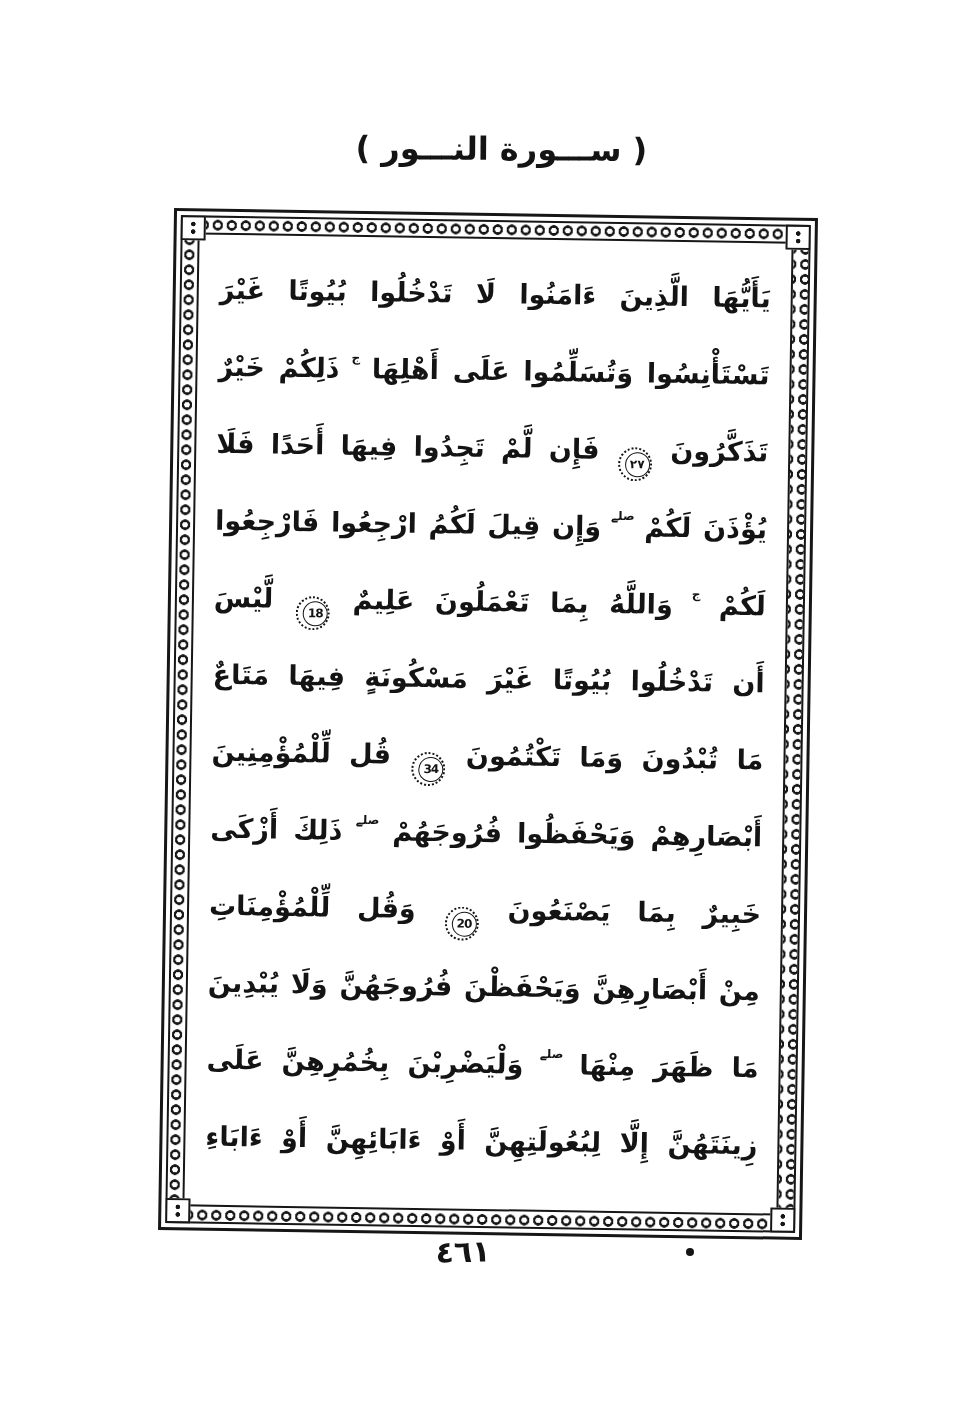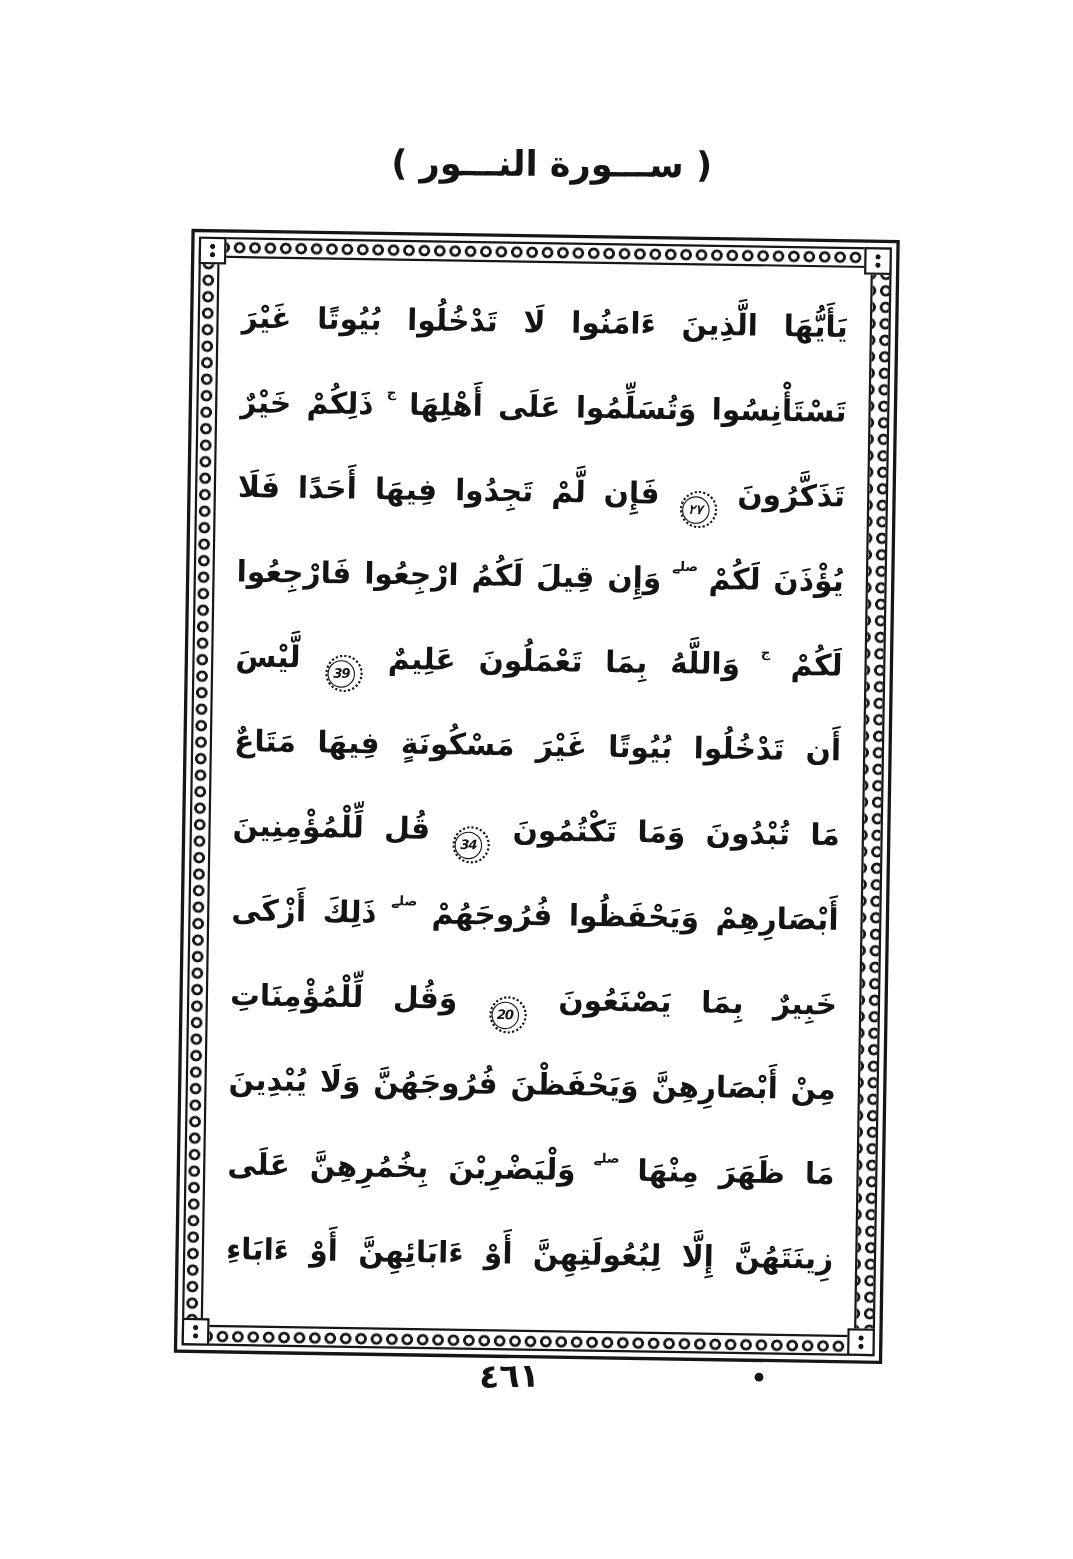--- a/index.html
+++ b/index.html
@@ -44,24 +44,24 @@
   
   .text-block{direction:rtl;}
   .qline{
     height:77px;line-height:77px;overflow:hidden;
     text-align:justify;text-align-last:justify;
     font-size:27px;font-weight:bold;word-spacing:2px;
     white-space:normal;
   }
   .seg{display:inline;}
   .medallion{
-    display:inline-flex;align-items:center;justify-content:flex-end;
+    display:inline-flex;align-items:center;justify-content:flex-start;
     width:34px;height:34px;box-sizing:border-box;
     border:2px dotted #141414;border-radius:50%;
-    vertical-align:-9px;margin:0 2px;font-style:italic;
+    vertical-align:-9px;margin:0 2px;
   }
   .mnum{
     display:flex;align-items:center;justify-content:center;
     width:25px;height:25px;box-sizing:border-box;
     border:1.5px solid #141414;border-radius:50%;
     font-size:12px;font-weight:bold;line-height:1;letter-spacing:-1px;
   }
   .waqf{
     display:inline-block;font-size:12px;font-weight:bold;
     vertical-align:16px;line-height:0;margin:0 -2px;
@@ -90,21 +90,21 @@
   <div class="frame-band">
     <div class="frame-inner">
       <div class="text-block" dir="rtl">
           <div class="qline"><span class="seg">يَأَيُّهَا الَّذِينَ ءَامَنُوا لَا تَدْخُلُوا بُيُوتًا غَيْرَ بُيُوتِكُمْ حَتَّى</span></div>
           <div class="qline"><span class="seg">تَسْتَأْنِسُوا وَتُسَلِّمُوا عَلَى أَهْلِهَا</span> <span class="waqf">ج</span> <span class="seg">ذَلِكُمْ خَيْرٌ لَّكُمْ لَعَلَّكُمْ</span></div>
           <div class="qline"><span class="seg">تَذَكَّرُونَ</span> <span class="medallion">
               <span class="mnum">٢٧</span>
             </span> <span class="seg">فَإِن لَّمْ تَجِدُوا فِيهَا أَحَدًا فَلَا تَدْخُلُوهَا حَتَّى</span></div>
           <div class="qline"><span class="seg">يُؤْذَنَ لَكُمْ</span> <span class="waqf">صلے</span> <span class="seg">وَإِن قِيلَ لَكُمُ ارْجِعُوا فَارْجِعُوا</span>  </div>
           <div class="qline"><span class="seg">لَكُمْ</span> <span class="waqf">ج</span> <span class="seg">وَاللَّهُ بِمَا تَعْمَلُونَ عَلِيمٌ</span> <span class="medallion">
-              <span class="mnum">39</span>
+              <span class="mnum">18</span>
             </span> <span class="seg">لَّيْسَ عَلَيْكُمْ جُنَاحٌ</span></div>
           <div class="qline"><span class="seg">أَن تَدْخُلُوا بُيُوتًا غَيْرَ مَسْكُونَةٍ فِيهَا مَتَاعٌ لَّكُمْ</span>  </div>
           <div class="qline"><span class="seg">مَا تُبْدُونَ وَمَا تَكْتُمُونَ</span> <span class="medallion">
               <span class="mnum">34</span>
             </span> <span class="seg">قُل لِّلْمُؤْمِنِينَ يَغُضُّوا مِنْ</span></div>
           <div class="qline"><span class="seg">أَبْصَارِهِمْ وَيَحْفَظُوا فُرُوجَهُمْ</span> <span class="waqf">صلے</span> <span class="seg">ذَلِكَ أَزْكَى لَهُمْ</span>  </div>
           <div class="qline"><span class="seg">خَبِيرٌ بِمَا يَصْنَعُونَ</span> <span class="medallion">
               <span class="mnum">20</span>
             </span> <span class="seg">وَقُل لِّلْمُؤْمِنَاتِ يَغْضُضْنَ</span></div>
           <div class="qline"><span class="seg">مِنْ أَبْصَارِهِنَّ وَيَحْفَظْنَ فُرُوجَهُنَّ وَلَا يُبْدِينَ زِينَتَهُنَّ إِلَّا</span></div>

